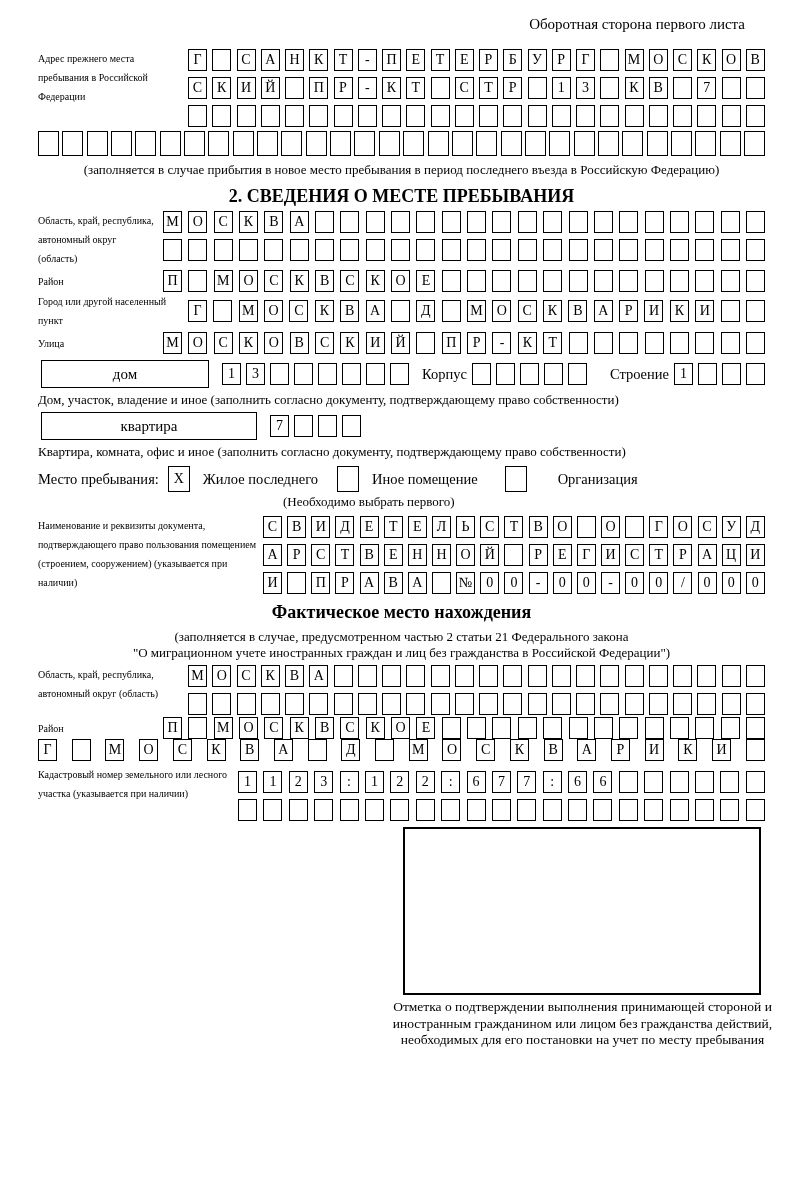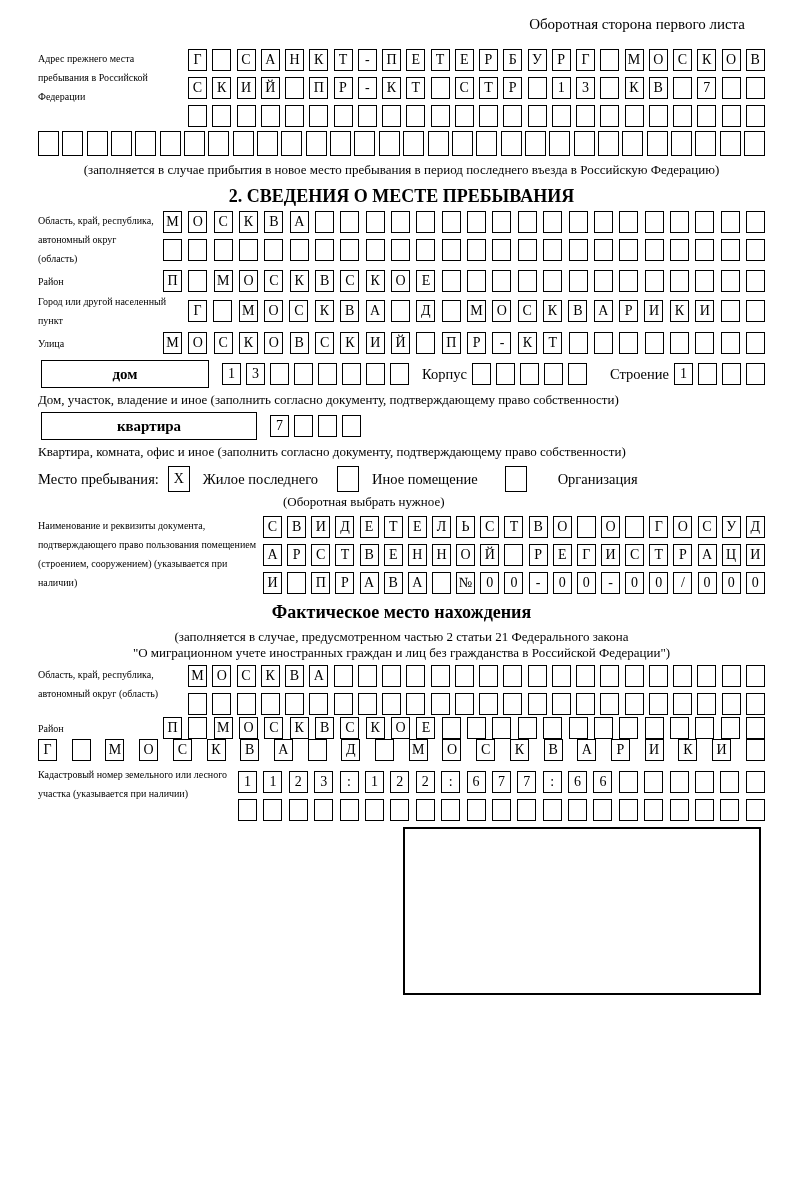--- a/index.html
+++ b/index.html
@@ -26,21 +26,21 @@
     box-sizing:border-box; flex:0 0 auto;
     width:19px;height:22px; border:1.6px solid #000;
     display:flex; align-items:center; justify-content:center;
     font-size:14px; line-height:1;
   }
   .bigrow .cell{ width:21px; height:25px; }
   .grp{ display:flex; gap:5px; align-items:center; }
   .inline-lbl{ font-size:14.5px; white-space:nowrap; }
   .namedbox{
     box-sizing:border-box; border:1.6px solid #000; height:28px;
-    display:flex; align-items:center; justify-content:center; font-size:15px;font-weight:bold;
+    display:flex; align-items:center; justify-content:center; font-size:15px;
   }
   .cb{ width:22px; height:26px; }
   .stampbox{ box-sizing:border-box; border:2px solid #000; }
   .mt4{margin-top:4px;} .mt6{margin-top:6px;} .mt8{margin-top:8px;} .mt16{margin-top:16px;}
 </style>
 </head>
 <body>
 
 <div class="page">
 
@@ -361,21 +361,21 @@
 
   <div class="grp mt6">
     <span class="inline-lbl">Место пребывания:</span>
     <span class="cell cb" style="margin-left:4px;">X</span>
     <span class="inline-lbl" style="margin-left:8px;">Жилое последнего</span>
     <span class="cell cb" style="margin-left:14px;"></span>
     <span class="inline-lbl" style="margin-left:8px;">Иное помещение</span>
     <span class="cell cb" style="margin-left:22px;"></span>
     <span class="inline-lbl" style="margin-left:26px;">Организация</span>
   </div>
-  <div class="note" style="padding-left:245px;margin-top:2px;">(Оборотная выбрать нужное)</div>
+  <div class="note" style="padding-left:245px;margin-top:2px;">(Необходимо выбрать первого)</div>
 
   <div class="fieldblock mt6">
     <div class="lbl" style="width:225px;">Наименование и реквизиты документа, подтверждающего право пользования помещением (строением, сооружением) (указывается при наличии)</div>
     <div class="rows">
       <div class="cells">
           <span class="cell">С</span>
           <span class="cell">В</span>
           <span class="cell">И</span>
           <span class="cell">Д</span>
           <span class="cell">Е</span>
@@ -614,14 +614,15 @@
           <span class="cell"></span>
           <span class="cell"></span>
           <span class="cell"></span>
           <span class="cell"></span>
           <span class="cell"></span>
         </div>
     </div>
   </div>
 
   <div class="stampbox mt6" style="margin-left:365px;width:358px;height:168px;"></div>
+  <div class="note center mt4" style="margin-left:352px;width:385px;font-size:13.5px;line-height:16.5px;">Отметка о подтверждении выполнения принимающей стороной и иностранным гражданином или лицом без гражданства действий, необходимых для его постановки на учет по месту пребывания</div>
 
 </div>
 
 </body></html>

